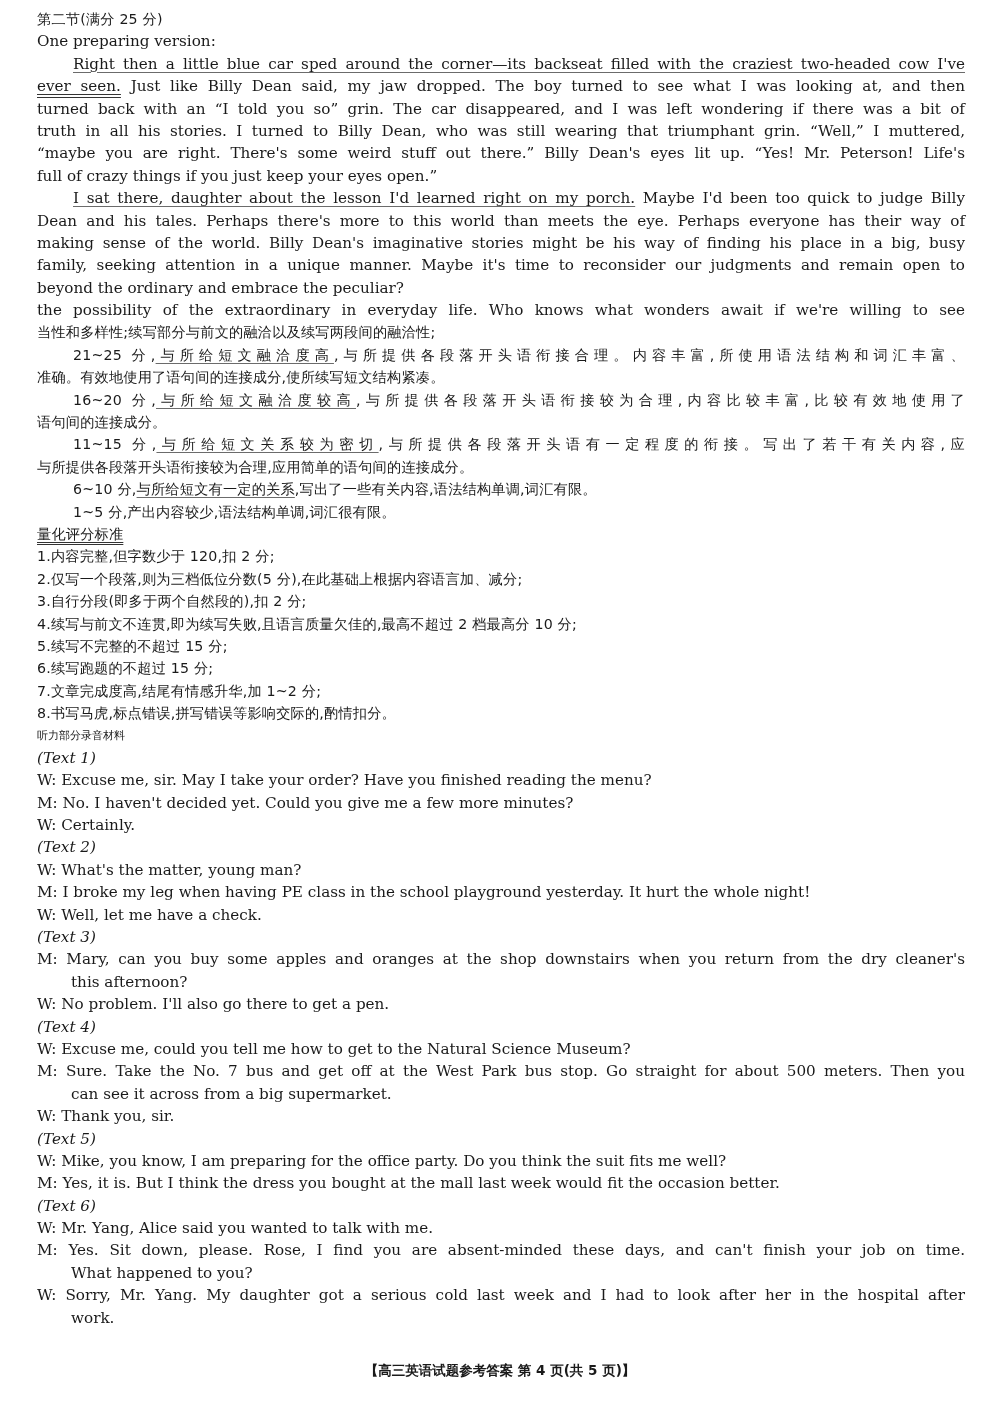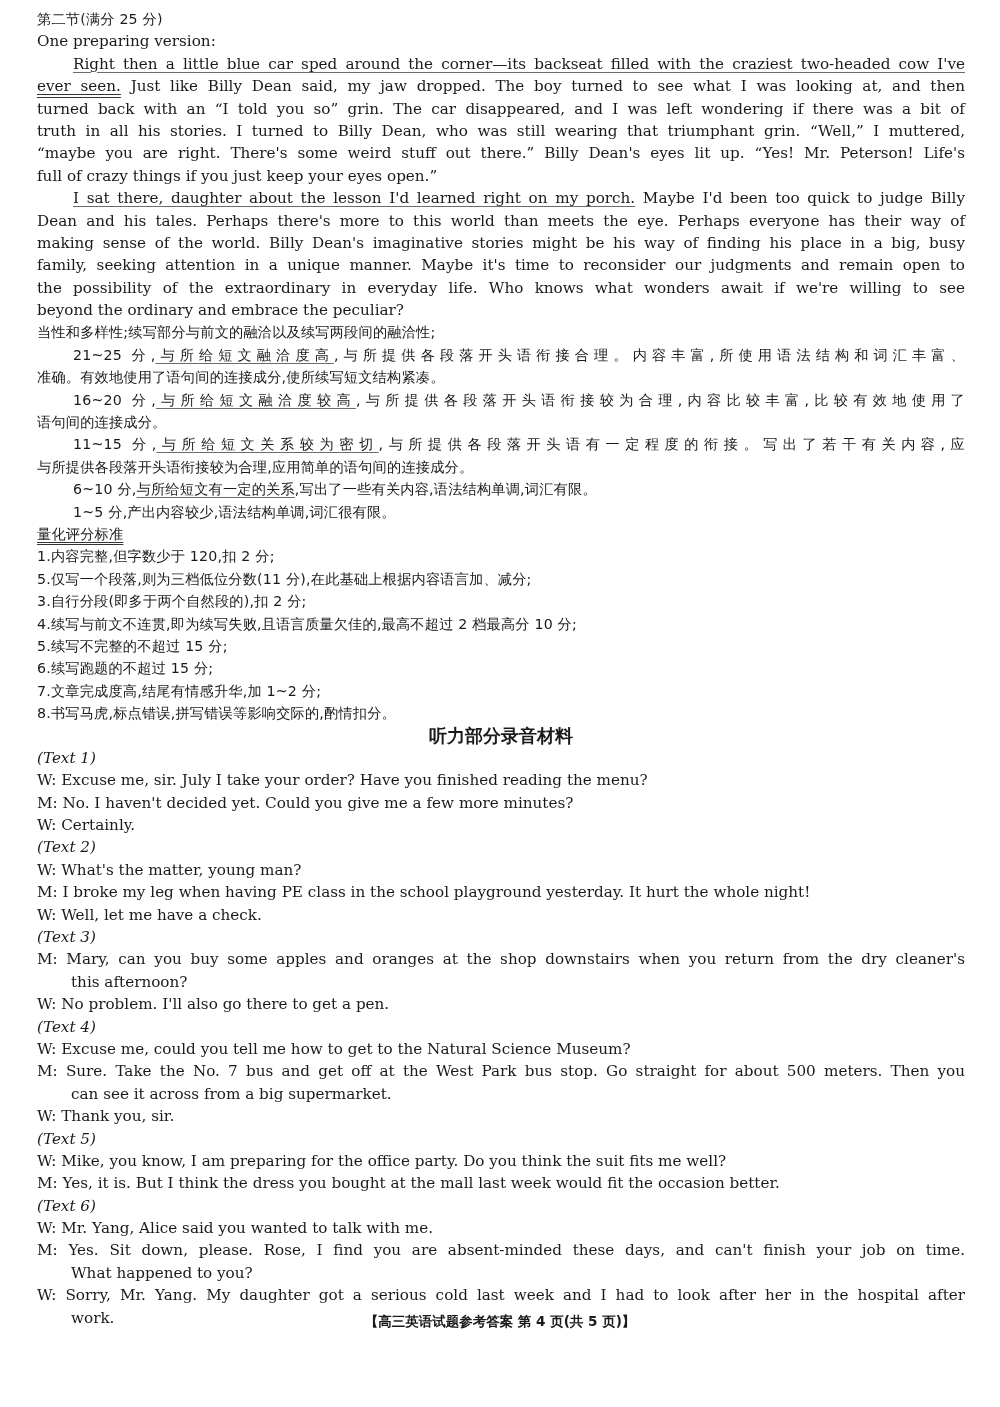--- a/index.html
+++ b/index.html
@@ -12,24 +12,24 @@
   .line {
     font-size: 15.2px; line-height: 22.4px; height: 22.4px;
     white-space: nowrap; overflow: visible;
   }
   .just { text-align: justify; text-align-last: justify; }
   .indent { padding-left: 36px; }
   .hang { padding-left: 34px; }
   .u { text-decoration: underline; text-decoration-color: #6b6b6b; text-underline-offset: 3px; }
   .ud { text-decoration: underline double; text-decoration-color: #333; text-underline-offset: 3px; margin-top: 26px; }
   .cjk { font-family: "DejaVu Sans", "Liberation Sans", sans-serif; font-size: 14.2px; letter-spacing: 0.2px; }
-  .center { text-align: center; font-weight: bold; font-family: "DejaVu Sans", sans-serif; font-size: 18px; }
+  .center { text-align: left; font-weight: normal; font-family: "DejaVu Sans", sans-serif; font-size: 11px; }
   .italic { font-style: italic; }
   .footer {
-    position: absolute; top: 1313px; left: 0; width: 1000px; text-align: center;
+    position: absolute; top: 1362px; left: 0; width: 1000px; text-align: center;
     font-family: "DejaVu Sans", sans-serif; font-size: 13.5px; font-weight: bold;
   }
 </style>
 </head>
 <body>
 
 <div class="page">
   <div class="line cjk">第二节(满分 25 分)</div>
   <div class="line">One preparing version:</div>
 
@@ -37,51 +37,51 @@
   <div class="line just"><span class="ud">ever seen.</span><span> Just like Billy Dean said, my jaw dropped. The boy turned to see what I was looking at, and then</span></div>
   <div class="line just">turned back with an “I told you so” grin. The car disappeared, and I was left wondering if there was a bit of</div>
   <div class="line just">truth in all his stories. I turned to Billy Dean, who was still wearing that triumphant grin. “Well,” I muttered,</div>
   <div class="line just">“maybe you are right. There's some weird stuff out there.” Billy Dean's eyes lit up. “Yes! Mr. Peterson! Life's</div>
   <div class="line">full of crazy things if you just keep your eyes open.”</div>
 
   <div class="line just indent"><span class="u">I sat there, daughter about the lesson I'd learned right on my porch.</span><span> Maybe I'd been too quick to judge Billy</span></div>
   <div class="line just">Dean and his tales. Perhaps there's more to this world than meets the eye. Perhaps everyone has their way of</div>
   <div class="line just">making sense of the world. Billy Dean's imaginative stories might be his way of finding his place in a big, busy</div>
   <div class="line just">family, seeking attention in a unique manner. Maybe it's time to reconsider our judgments and remain open to</div>
+  <div class="line">beyond the ordinary and embrace the peculiar?</div>
   <div class="line just">the possibility of the extraordinary in everyday life. Who knows what wonders await if we're willing to see</div>
-  <div class="line">beyond the ordinary and embrace the peculiar?</div>
 
   <div class="line cjk">当性和多样性;续写部分与前文的融洽以及续写两段间的融洽性;</div>
 
   <div class="line cjk just indent"><span>21~25 分,</span><span class="u">与所给短文融洽度高</span><span>,与所提供各段落开头语衔接合理。内容丰富,所使用语法结构和词汇丰富、</span></div>
   <div class="line cjk">准确。有效地使用了语句间的连接成分,使所续写短文结构紧凑。</div>
 
   <div class="line cjk just indent"><span>16~20 分,</span><span class="u">与所给短文融洽度较高</span><span>,与所提供各段落开头语衔接较为合理,内容比较丰富,比较有效地使用了</span></div>
   <div class="line cjk">语句间的连接成分。</div>
 
   <div class="line cjk just indent"><span>11~15 分,</span><span class="u">与所给短文关系较为密切</span><span>,与所提供各段落开头语有一定程度的衔接。写出了若干有关内容,应</span></div>
   <div class="line cjk">与所提供各段落开头语衔接较为合理,应用简单的语句间的连接成分。</div>
 
   <div class="line cjk indent"><span>6~10 分,</span><span class="u">与所给短文有一定的关系</span><span>,写出了一些有关内容,语法结构单调,词汇有限。</span></div>
   <div class="line cjk indent">1~5 分,产出内容较少,语法结构单调,词汇很有限。</div>
 
   <div class="line cjk"><span class="ud">量化评分标准</span></div>
   <div class="line cjk">1.内容完整,但字数少于 120,扣 2 分;</div>
-  <div class="line cjk">5.仅写一个段落,则为三档低位分数(11 分),在此基础上根据内容语言加、减分;</div>
+  <div class="line cjk">2.仅写一个段落,则为三档低位分数(5 分),在此基础上根据内容语言加、减分;</div>
   <div class="line cjk">3.自行分段(即多于两个自然段的),扣 2 分;</div>
   <div class="line cjk">4.续写与前文不连贯,即为续写失败,且语言质量欠佳的,最高不超过 2 档最高分 10 分;</div>
   <div class="line cjk">5.续写不完整的不超过 15 分;</div>
   <div class="line cjk">6.续写跑题的不超过 15 分;</div>
   <div class="line cjk">7.文章完成度高,结尾有情感升华,加 1~2 分;</div>
   <div class="line cjk">8.书写马虎,标点错误,拼写错误等影响交际的,酌情扣分。</div>
 
   <div class="line center">听力部分录音材料</div>
 
   <div class="line italic">(Text 1)</div>
-  <div class="line">W: Excuse me, sir. July I take your order? Have you finished reading the menu?</div>
+  <div class="line">W: Excuse me, sir. May I take your order? Have you finished reading the menu?</div>
   <div class="line">M: No. I haven't decided yet. Could you give me a few more minutes?</div>
   <div class="line">W: Certainly.</div>
 
   <div class="line italic">(Text 2)</div>
   <div class="line">W: What's the matter, young man?</div>
   <div class="line">M: I broke my leg when having PE class in the school playground yesterday. It hurt the whole night!</div>
   <div class="line">W: Well, let me have a check.</div>
 
   <div class="line italic">(Text 3)</div>
   <div class="line just">M: Mary, can you buy some apples and oranges at the shop downstairs when you return from the dry cleaner's</div>

